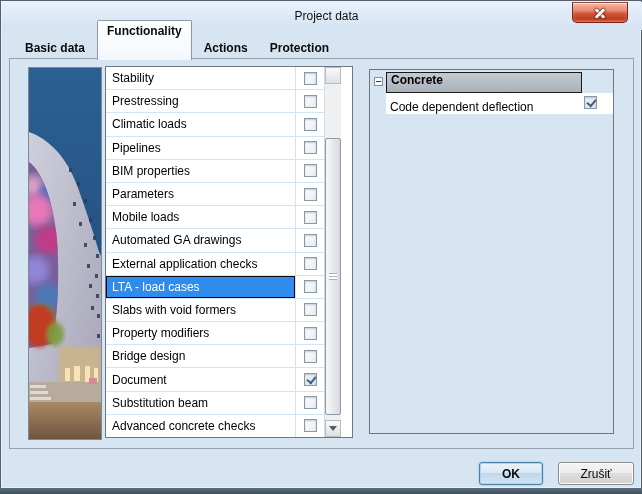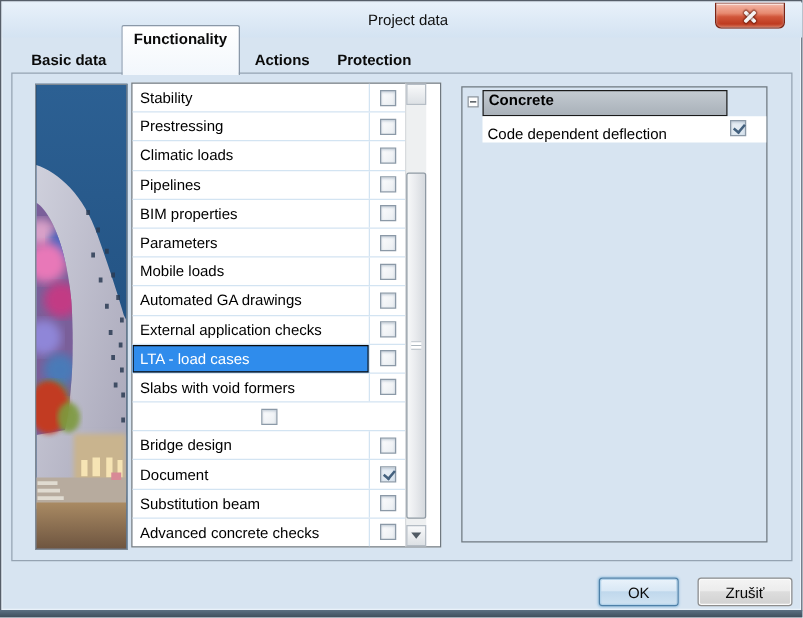--- a/index.html
+++ b/index.html
@@ -99,21 +99,21 @@
     display:flex; align-items:flex-start; padding-left:4px; font-weight:bold; }
   .detail-row { position:absolute; left:16px; top:23px; width:227px; height:21px;
     background:#ffffff; display:flex; align-items:flex-end; padding-left:4px; }
   .detail-row .checkbox { position:absolute; right:16px; top:3px; }
 
   
   .btn { position:absolute; height:23px; border-radius:3px; font-size:12px;
     font-family:"Liberation Sans", sans-serif; color:#0a0a0a; cursor:default; }
   .btn.ok { left:478px; top:461px; width:64px; border:1px solid #4d80a8;
     background:linear-gradient(#eaf3fb,#d9e8f5 45%,#c0d8ec 50%,#d0e3f2);
-    box-shadow: inset 0 0 0 1px #b4d3ea, 0 0 2px #86b7da; }
+    box-shadow: inset 0 0 0 1px #b4d3ea, 0 0 2px #86b7da; font-weight: bold; }
   .btn.cancel { left:557px; top:461px; width:76px; border:1px solid #8d8d8d;
     background:linear-gradient(#f4f4f4,#ececec 45%,#dddddd 50%,#d1d1d1);
     box-shadow: inset 0 0 0 1px #fbfbfb; }
 </style>
 </head>
 <body>
 
 <div class="screen">
   <div class="dialog">
 
@@ -271,20 +271,21 @@
                 <span class="checkbox"></span>
               </div>
             </div>
             <div class="row">
               <div class="row-label">Slabs with void formers</div>
               <div class="row-check">
                 <span class="checkbox"></span>
               </div>
             </div>
             <div class="row">
+              <div class="row-label">Property modifiers</div>
               <div class="row-check">
                 <span class="checkbox"></span>
               </div>
             </div>
             <div class="row">
               <div class="row-label">Bridge design</div>
               <div class="row-check">
                 <span class="checkbox"></span>
               </div>
             </div>

